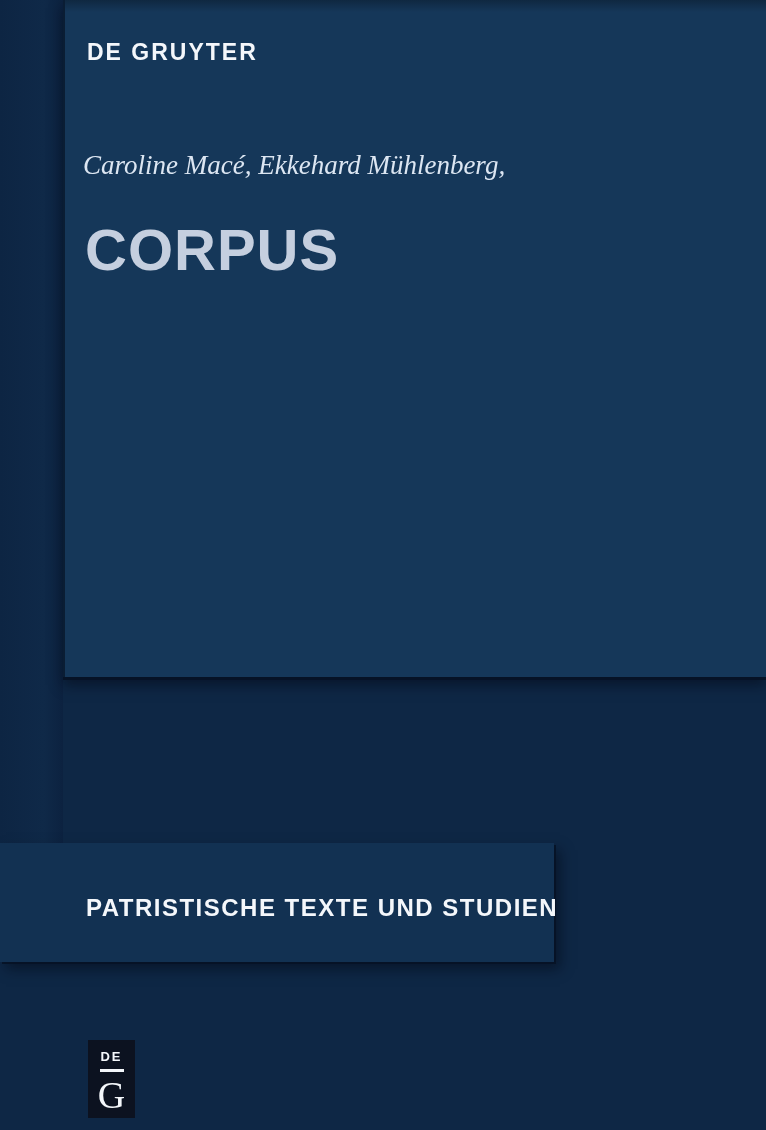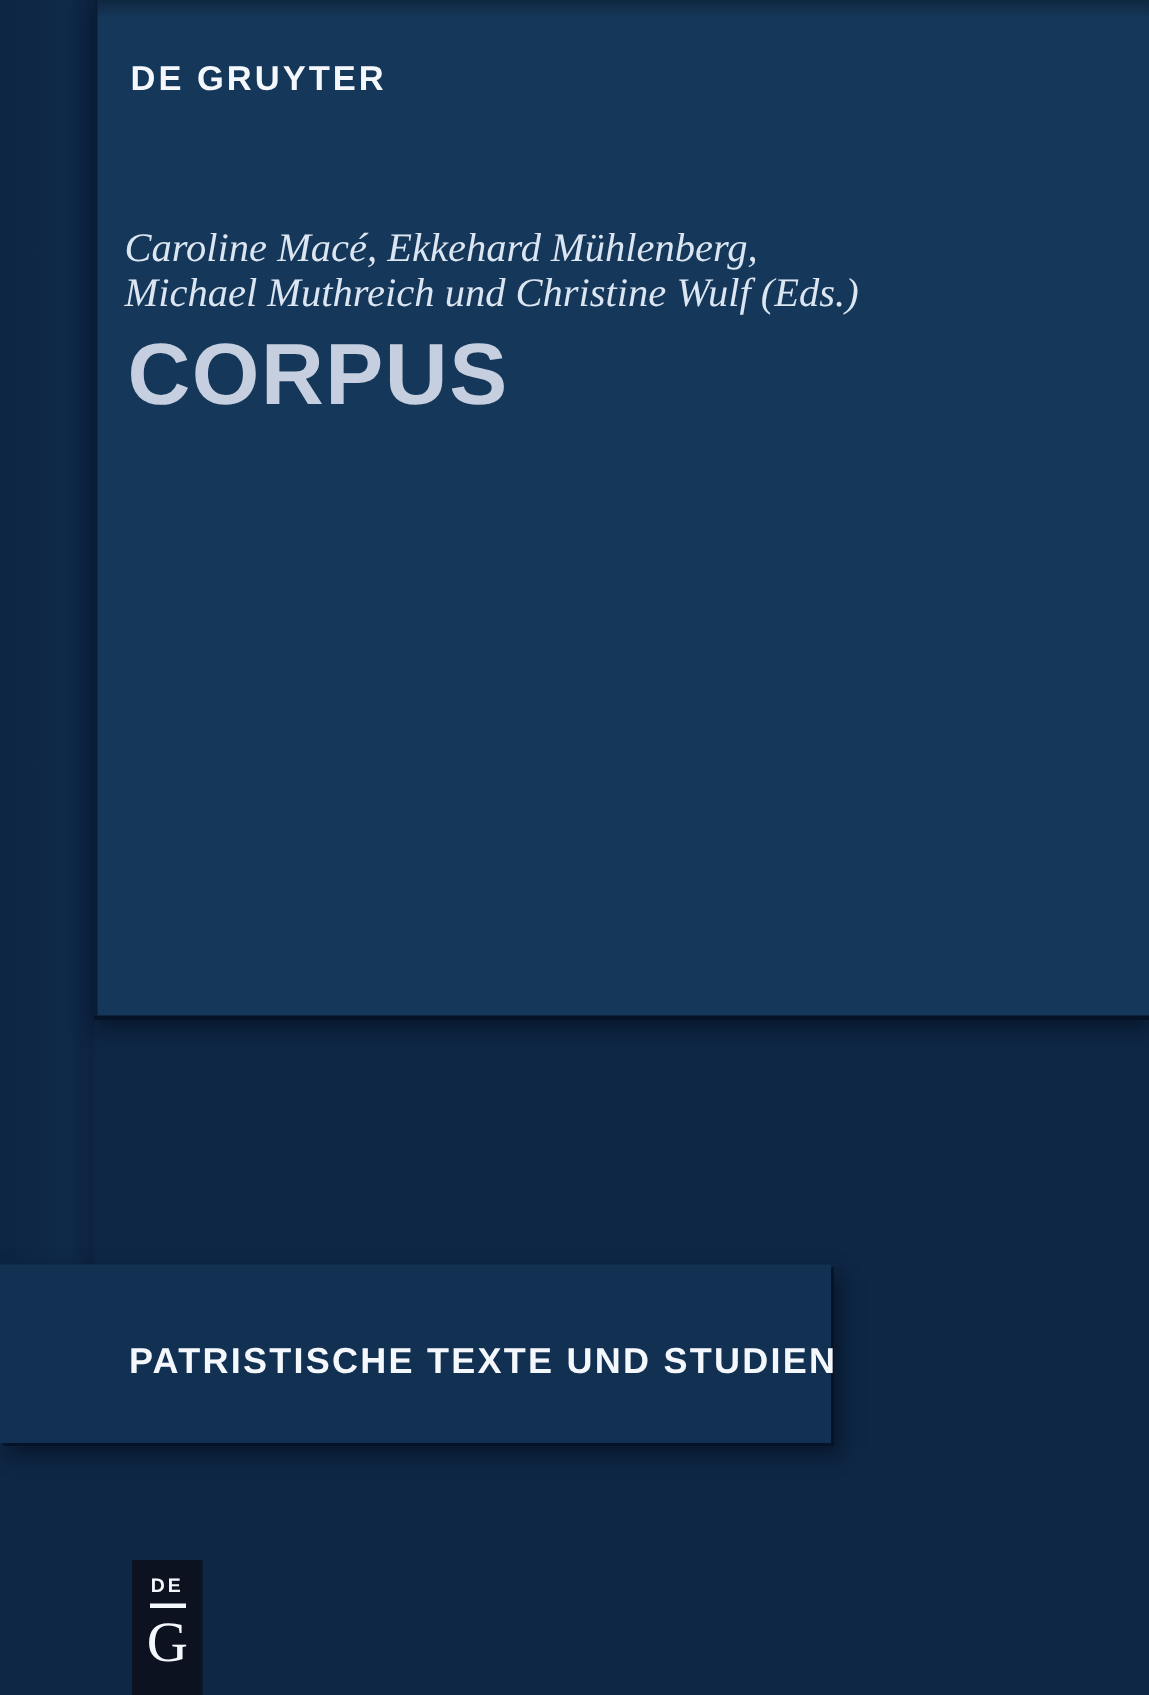--- a/index.html
+++ b/index.html
@@ -85,21 +85,21 @@
     font-weight: 700;
     letter-spacing: 1px;
     color: var(--title_text, #c5cfdf);
     white-space: nowrap;
     text-align: center;
   }
   
   .logo-box {
     position: absolute;
     left: 88px; top: 1040px;
-    width: 47px; height: 90px;
+    width: 47px; height: 78px;
     background: var(--logo_box, #0c1220);
     color: var(--white_text, #f4f7fb);
     text-align: center;
     box-sizing: border-box;
     padding-top: 9px;
   }
   .logo-de {
     font-size: 13px;
     font-weight: 700;
     letter-spacing: 2px;
@@ -131,21 +131,20 @@
     <div class="series-title">PATRISTISCHE TEXTE UND STUDIEN</div>
   </div>
 
   <div class="front-panel">
     <div class="top-shade"></div>
 
     <div class="publisher-wordmark">DE GRUYTER</div>
 
     <div class="editors">
       <div>Caroline Macé, Ekkehard Mühlenberg,</div>
-      <div>Michael Muthreich und Christine Wulf (Eds.)</div>
     </div>
 
     <div class="book-title">
       <div>CORPUS</div>
     </div>
   </div>
 
   <div class="logo-box">
     <span class="logo-de">DE</span>
     <span class="logo-divider"></span>

